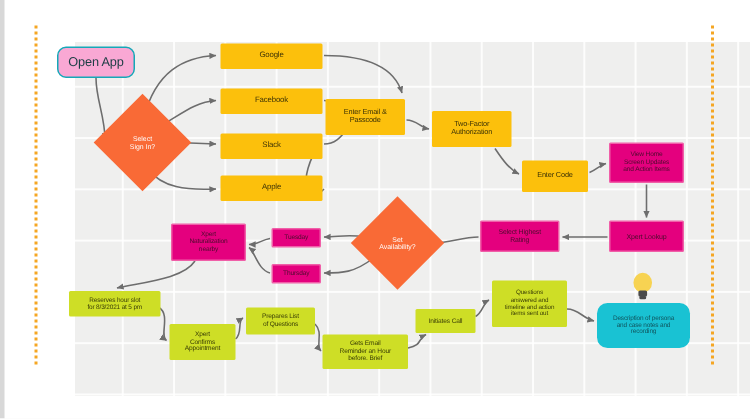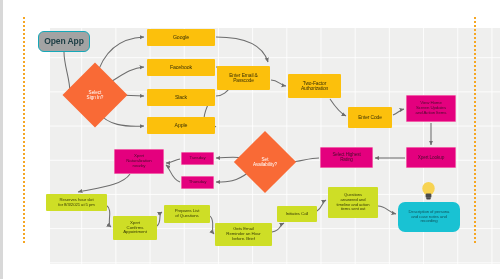--- a/index.html
+++ b/index.html
@@ -34,22 +34,22 @@
   .sel-right{left:474px;}
 
   svg.wires{position:absolute;left:0;top:0;width:500px;height:279px;
        overflow:visible;pointer-events:none;}
 
   .node{position:absolute;box-sizing:border-box;display:flex;
        align-items:center;justify-content:center;text-align:center;
        line-height:1.08;letter-spacing:-.1px;}
 
   
-  .n-teal{background:#a3a3a3;border:1.4px solid #15a8b8;border-radius:6px;
-       color:#1b3d44;font-weight:bold;}
+  .n-teal{background:#f9a8d4;border:1.4px solid #15a8b8;border-radius:6px;
+       color:#1b3d44;font-weight:normal;}
   .n-teal-soft{background:#19c2d3;border:none;border-radius:7px;color:#10545d;}
   .n-diamond-wrap{position:absolute;}
   .n-diamond{position:absolute;left:0;top:0;width:100%;height:100%;
        background:#f96a36;transform:rotate(45deg);}
   .n-diamond-label{position:absolute;left:0;top:0;width:100%;height:100%;
        display:flex;align-items:center;justify-content:center;text-align:center;
        color:#ffffff;line-height:1.1;z-index:2;}
   .n-amber{background:#fcc00c;border:none;color:#3c3206;}
   .n-pink{background:#e4007e;border:1.4px solid #f05fa8;color:#4d0b2d;}
   .n-lime{background:#cede26;border:none;color:#3b3f06;}

